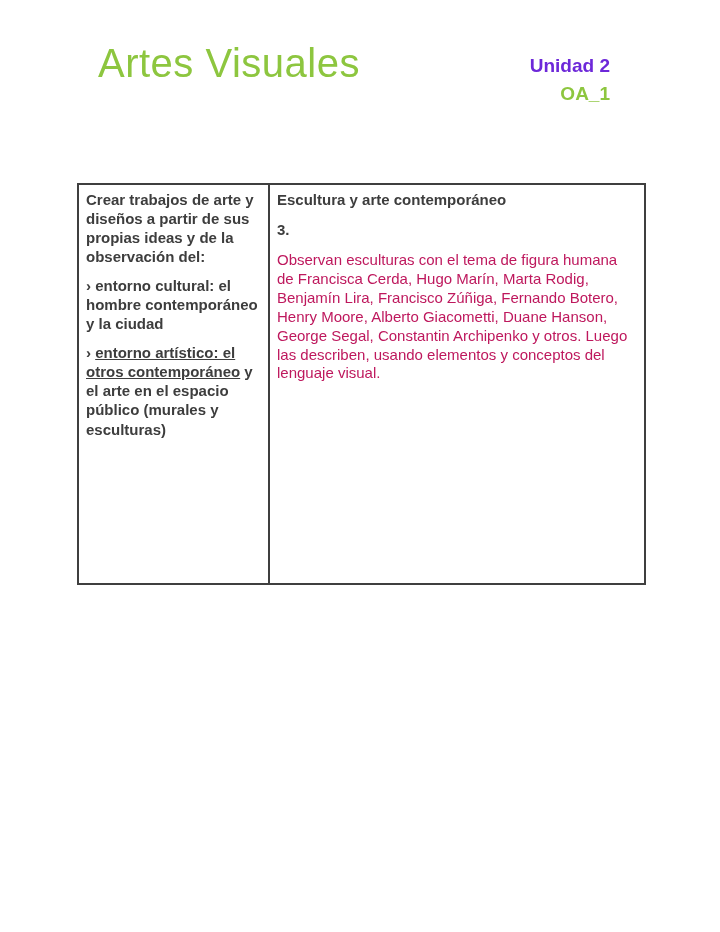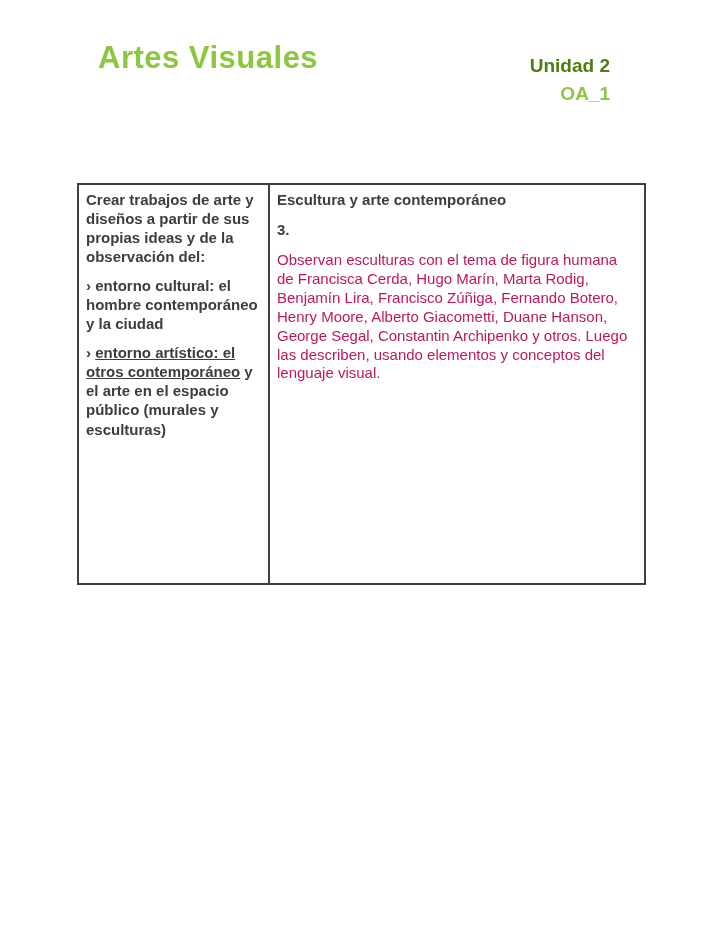--- a/index.html
+++ b/index.html
@@ -9,30 +9,30 @@
     position:relative;
     font-family:"Liberation Sans", sans-serif;
     color:#3a3a3a;
     overflow:hidden;
   }
   .page { position:absolute; inset:0; background:#ffffff; }
 
   
   .doc-title {
     position:absolute; left:98px; top:42px;
-    font-size:31px; font-weight:bold; color:#8dc63f;
+    font-size:40px; font-weight:normal; color:#8dc63f;
     letter-spacing:0.5px; line-height:1.05;
   }
   .doc-subtitle {
     position:absolute; left:99px; top:81px;
     font-size:19px; font-weight:bold; color:#1f1f1f;
   }
   .unit-label {
     position:absolute; right:110px; top:55px;
-    font-size:19px; font-weight:bold; color:#4d7c0f;
+    font-size:19px; font-weight:bold; color:#6d28d9;
     text-align:right;
   }
   .oa-label {
     position:absolute; right:110px; top:83px;
     font-size:19px; font-weight:bold; color:#8dc63f;
     text-align:right;
   }
 
   
   .section-title {

